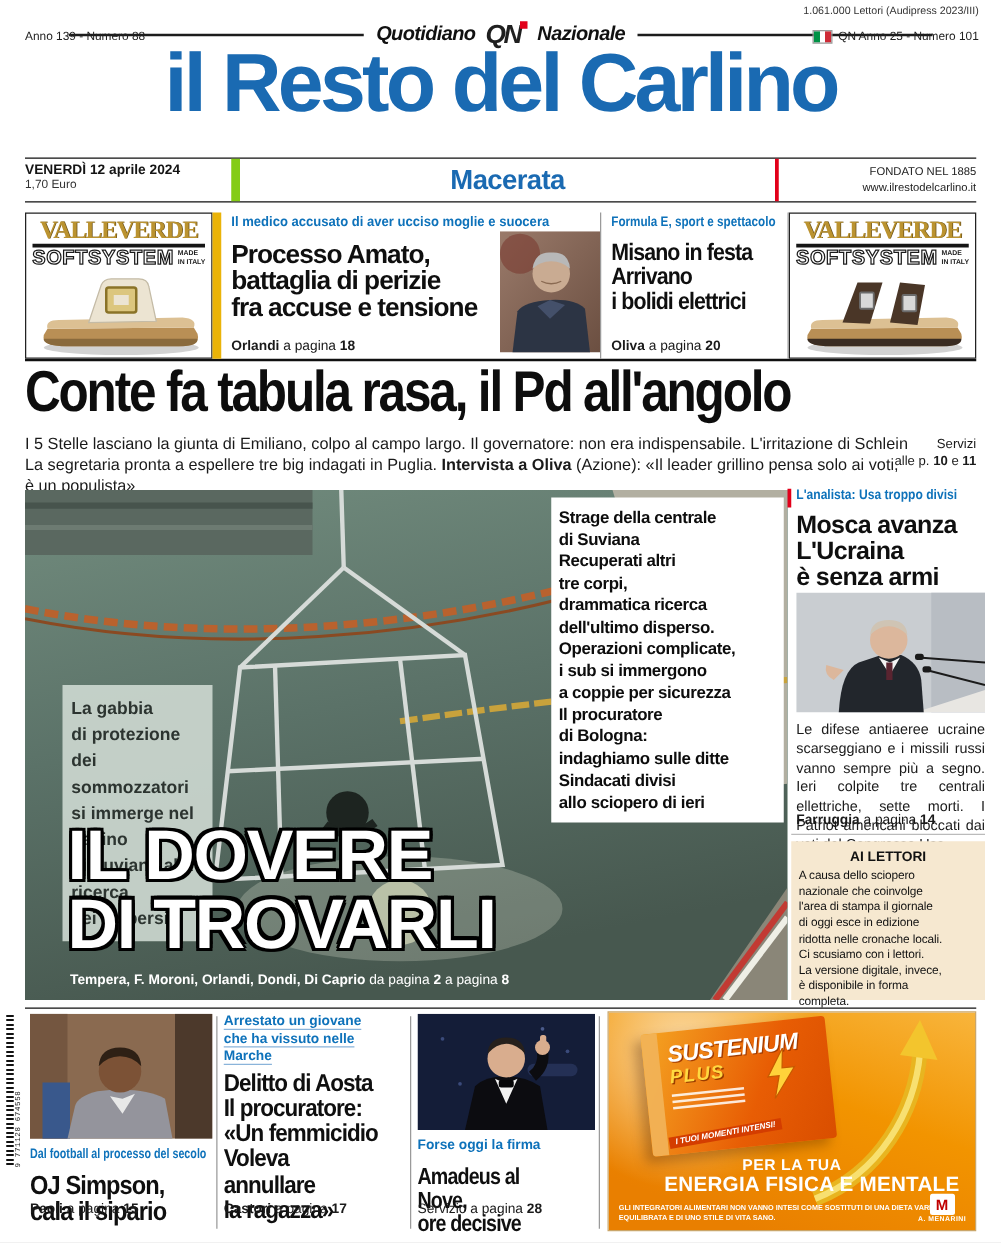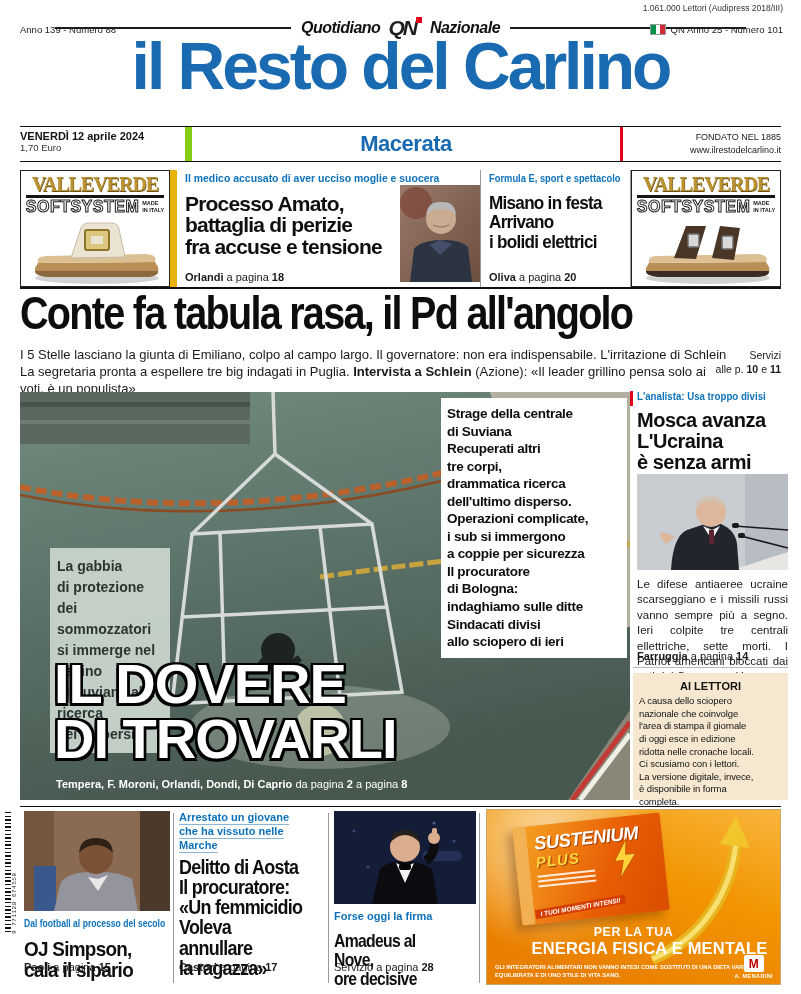--- a/index.html
+++ b/index.html
@@ -141,21 +141,21 @@
   .men-name{font-size:5.5px;font-weight:700;color:#fff;letter-spacing:0.4px;margin-top:1px;}
 
   .sx95{transform:scaleX(.95);} .sx88{transform:scaleX(.88);} .sx85{transform:scaleX(.85);}
   .sx80{transform:scaleX(.78);}
 </style>
 </head>
 <body>
 
 <div class="page">
 
-  <div class="abs audipress">1.061.000 Lettori (Audipress 2018/III)</div>
+  <div class="abs audipress">1.061.000 Lettori (Audipress 2023/III)</div>
 
   <div class="abs qnline">
     <div class="rule"></div>
     <div class="ctr">
       <span class="quoti">Quotidiano</span>
       <span class="qnlogo"><span>QN</span><span class="notch"></span></span>
       <span class="quoti">Nazionale</span>
     </div>
     <div class="rule"></div>
   </div>
@@ -256,21 +256,21 @@
         <rect x="56" y="18" width="11" height="13" rx="1" fill="#d8d8d8" stroke="#6b6b6b" stroke-width="1.5"></rect>
         <rect x="90" y="20" width="11" height="13" rx="1" fill="#d8d8d8" stroke="#6b6b6b" stroke-width="1.5"></rect>
       </svg>
     </div>
   </div>
 
   <div class="abs lead-hl">Conte fa tabula rasa, il Pd all'angolo</div>
   <div class="abs deck">
     <div>I 5 Stelle lasciano la giunta di Emiliano, colpo al campo largo. Il governatore: non era indispensabile. L'irritazione di Schlein</div>
     <div>
-      <span>La segretaria pronta a espellere tre big indagati in Puglia. </span><span class="b">Intervista a Schlein</span><span> (Azione): «Il leader grillino pensa solo ai voti, è un populista»</span>
+      <span>La segretaria pronta a espellere tre big indagati in Puglia. </span><span class="b">Intervista a Oliva</span><span> (Azione): «Il leader grillino pensa solo ai voti, è un populista»</span>
     </div>
   </div>
   <div class="abs services">
     <div>Servizi</div>
     <div><span>alle p.</span> <span class="b">10</span> <span>e</span> <span class="b">11</span></div>
   </div>
 
   <div class="abs photo-main">
     <svg width="610" height="408" viewBox="0 0 610 408">
       <defs>

